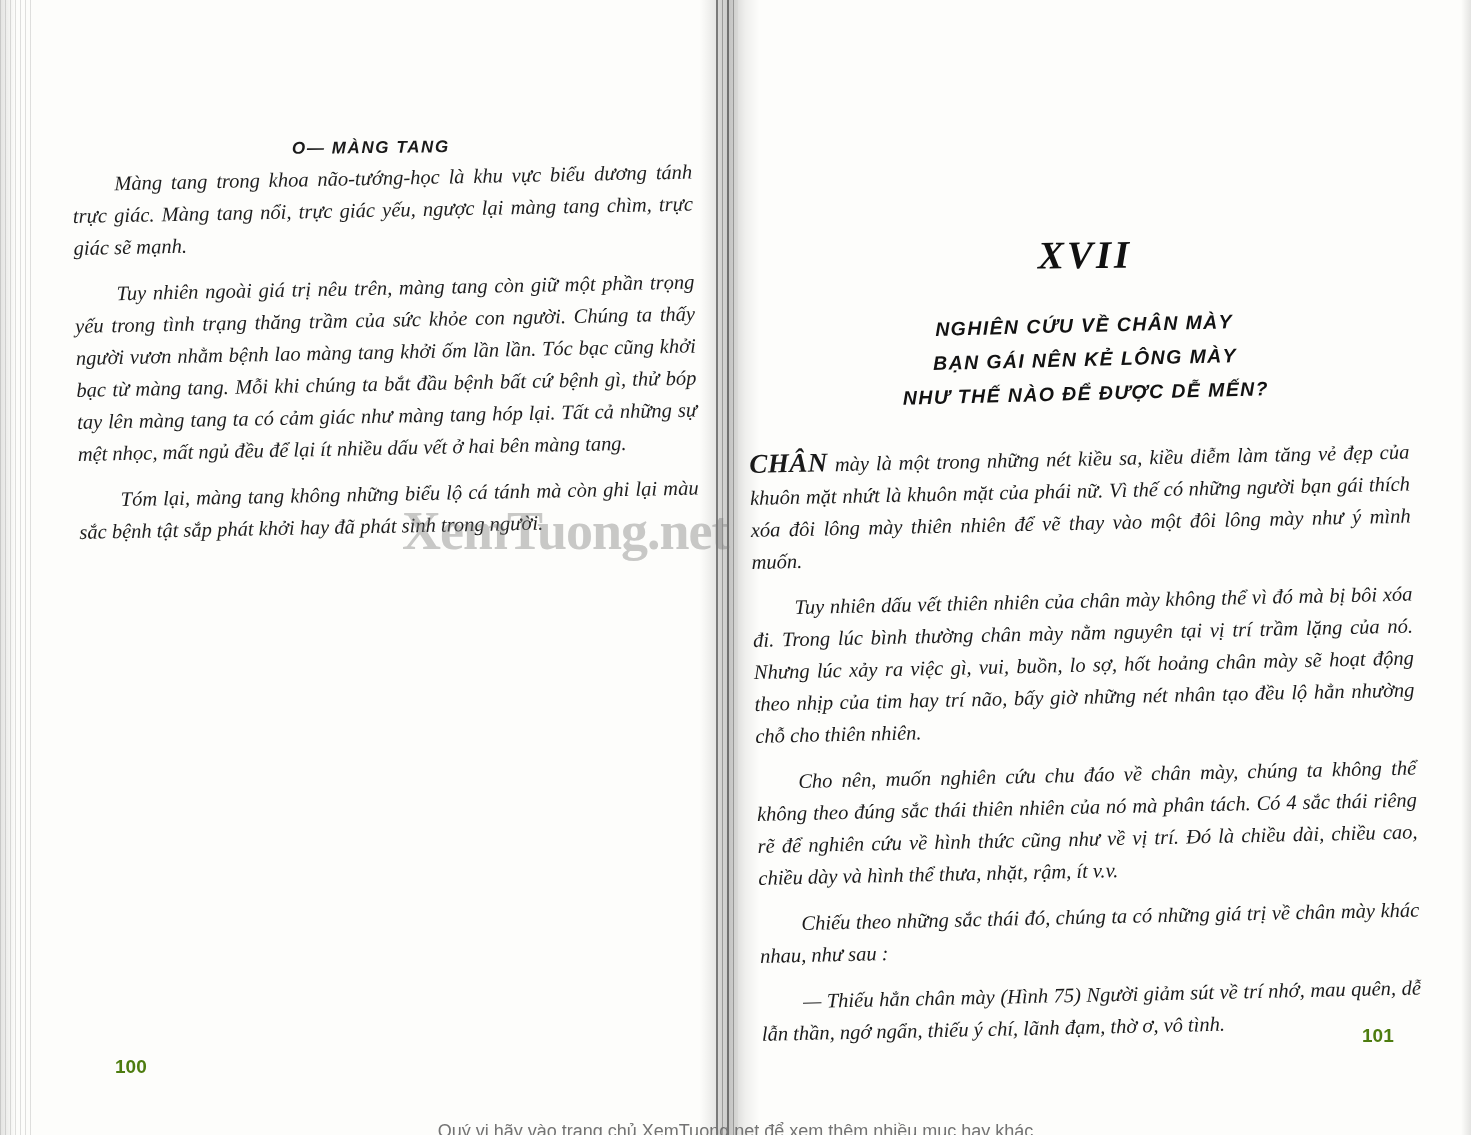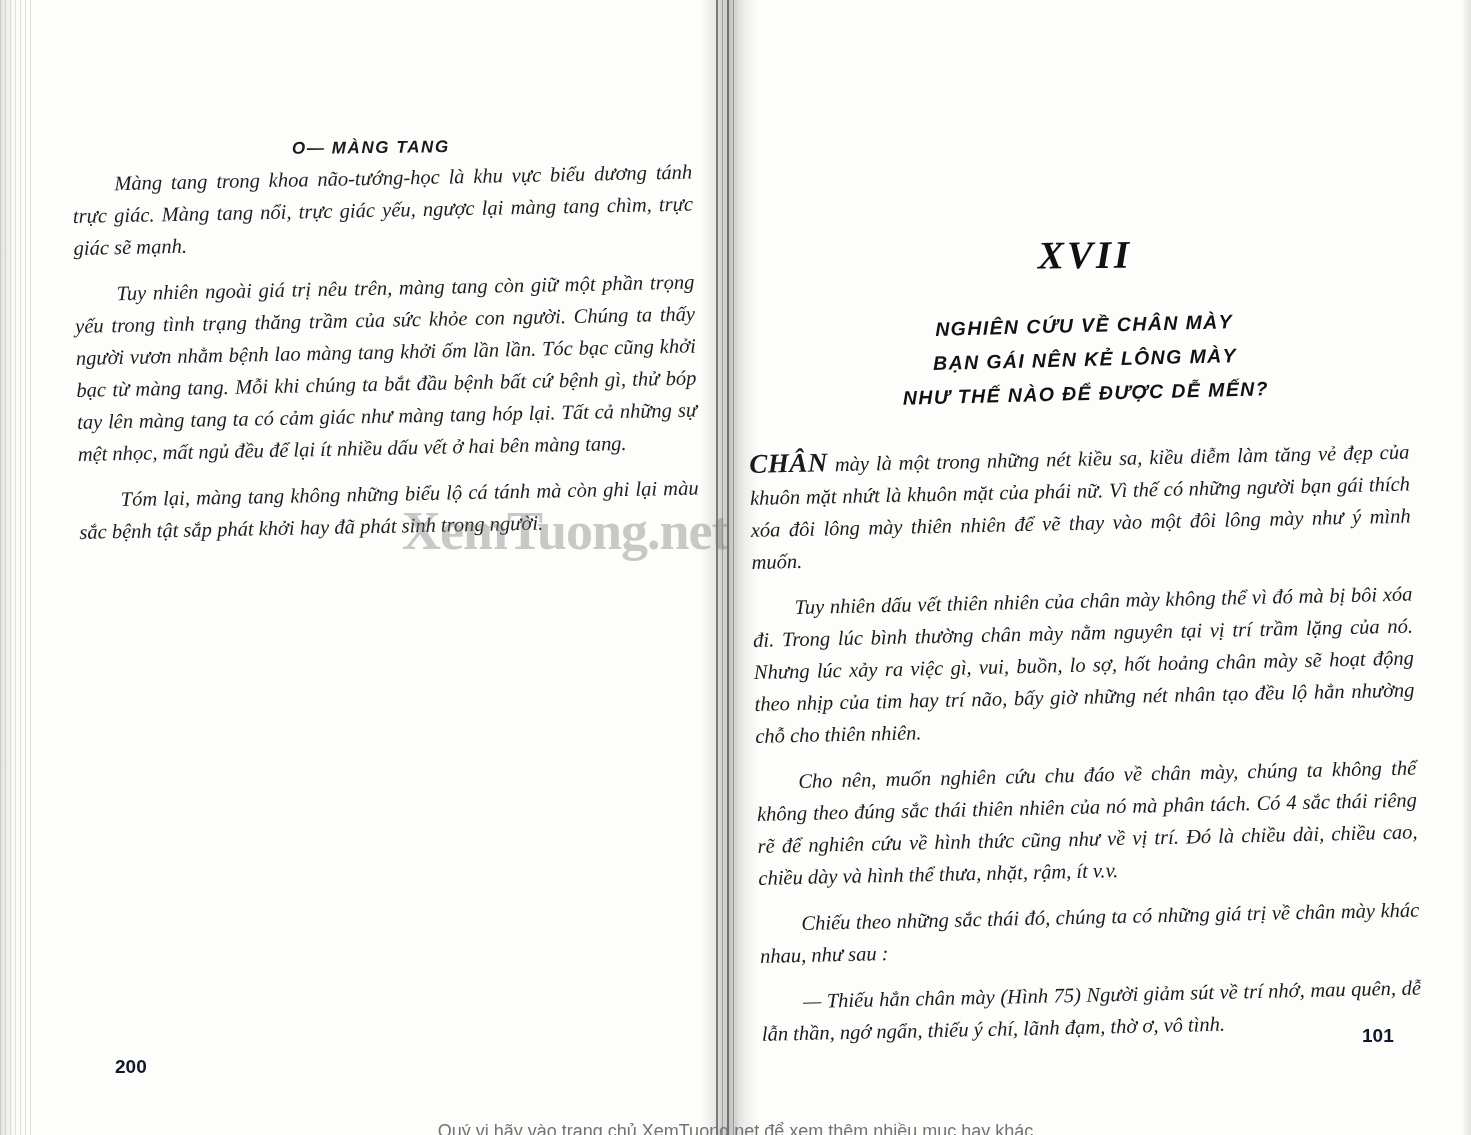--- a/index.html
+++ b/index.html
@@ -140,21 +140,21 @@
     font-weight: bold;
     letter-spacing: 0.5px;
   }
 
   
   .folio {
     position: absolute;
     font-family: "Liberation Sans", sans-serif;
     font-size: 19px;
     font-weight: bold;
-    color: #0f172a;
+    color: #4d7c0f;
   }
   .folio-left  { left: 115px;  top: 1056px; }
   .folio-right { left: 1362px; top: 1025px; }
 
   
   .watermark {
     position: absolute;
     left: 402px;
     top: 500px;
     font-family: "Liberation Serif", serif;
@@ -191,21 +191,21 @@
 <div class="page page-left">
   <div class="heading-left">O— MÀNG TANG</div>
 
   <div class="body-left">
     <p>Màng tang trong khoa não-tướng-học là khu vực biểu dương tánh trực giác. Màng tang nổi, trực giác yếu, ngược lại màng tang chìm, trực giác sẽ mạnh.</p>
     <p>Tuy nhiên ngoài giá trị nêu trên, màng tang còn giữ một phần trọng yếu trong tình trạng thăng trầm của sức khỏe con người. Chúng ta thấy người vươn nhằm bệnh lao màng tang khởi ốm lần lần. Tóc bạc cũng khởi bạc từ màng tang. Mỗi khi chúng ta bắt đầu bệnh bất cứ bệnh gì, thử bóp tay lên màng tang ta có cảm giác như màng tang hóp lại. Tất cả những sự mệt nhọc, mất ngủ đều để lại ít nhiều dấu vết ở hai bên màng tang.</p>
     <p>Tóm lại, màng tang không những biểu lộ cá tánh mà còn ghi lại màu sắc bệnh tật sắp phát khởi hay đã phát sinh trong người.</p>
   </div>
 </div>
 
-<div class="folio folio-left">200</div>
+<div class="folio folio-left">100</div>
 
 <div class="page page-right">
   <div class="chapter-num">XVII</div>
 
   <div class="chapter-title">
     <span>NGHIÊN CỨU  VỀ CHÂN MÀY</span>
     <span>BẠN GÁI NÊN  KẺ LÔNG MÀY</span>
     <span>NHƯ THẾ NÀO ĐỂ ĐƯỢC DỄ MẾN?</span>
   </div>
 

